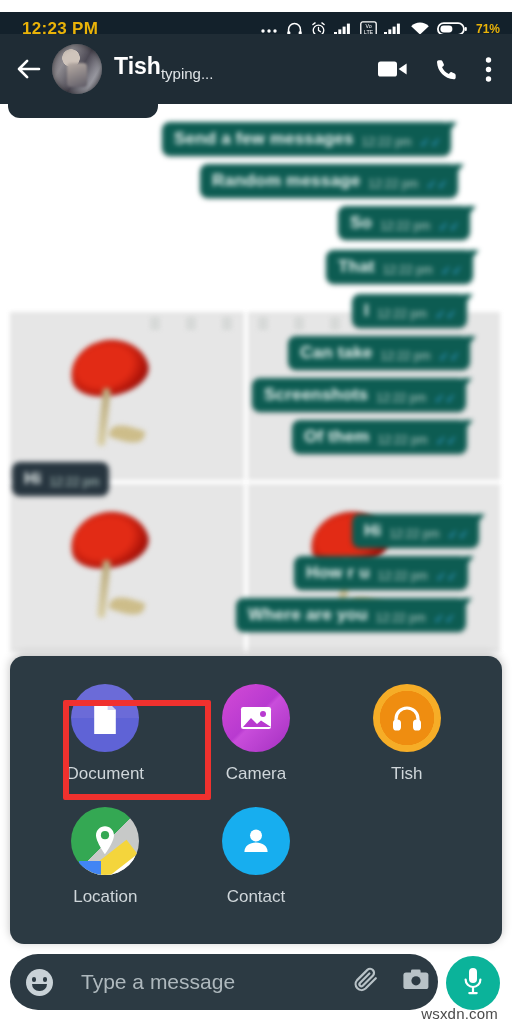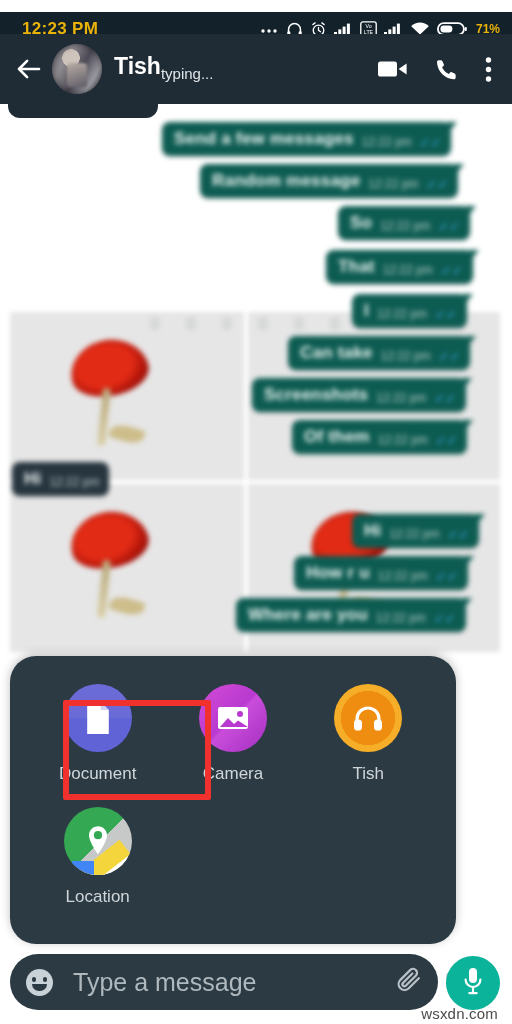--- a/index.html
+++ b/index.html
@@ -99,22 +99,22 @@
   .bub .txt { font-weight: 600; white-space: nowrap; letter-spacing: .2px; }
   .bub .meta { font-size: 12px; color: #b8cfc9; white-space: nowrap; }
   .bub .tick { color: #3ba9e8; font-size: 13px; line-height: 1; }
   .bub.out::after{
     content:""; position:absolute; right:-6px; top:0; border-width: 0 0 12px 10px;
     border-style: solid; border-color: transparent transparent transparent #0d5c52;
   }
 
   
   .sheet {
-    position: absolute; left: 10px; top: 656px; width: 446px; height: 288px;
-    background: #2c3a43; border-radius: 26px; z-index: 5;
+    position: absolute; left: 10px; top: 656px; width: 492px; height: 288px;
+    background: #2c3a43; border-radius: 14px; z-index: 5;
     box-shadow: 0 -2px 10px rgba(0,0,0,.25);
   }
   .sheet-grid {
     position: absolute; inset: 0; padding: 28px 20px 18px;
     display: grid; grid-template-columns: repeat(3, 1fr); grid-template-rows: 1fr 1fr;
     row-gap: 4px;
   }
   .att { display: flex; flex-direction: column; align-items: center; justify-content: flex-start; }
   .att-ic {
     width: 68px; height: 68px; border-radius: 50%;
@@ -146,21 +146,21 @@
     position: absolute; left: 10px; top: 10px; width: 428px; height: 56px;
     background: #2c3a43; border-radius: 30px; display: flex; align-items: center; padding: 0 16px;
   }
   .emoji-ic { width: 27px; height: 27px; border-radius: 50%; background: #c9d2d7; position: relative; flex: 0 0 auto; }
   .emoji-ic::before{ content:""; position:absolute; left:6px; top:8px; width:4px; height:5px; background:#2c3a43; border-radius:2px;
                      box-shadow: 11px 0 0 #2c3a43; }
   .emoji-ic::after{ content:""; position:absolute; left:6px; top:15px; width:15px; height:7px; background:#2c3a43;
                     border-radius: 0 0 10px 10px; }
   .msg-input {
     flex: 1; border: 0; outline: none; background: transparent; color: #84cc16;
-    font-size: 25px; padding-left: 20px; font-family: "Liberation Sans", sans-serif;
+    font-size: 21px; padding-left: 28px; font-family: "Liberation Sans", sans-serif;
   }
   .msg-input::placeholder { color: #aeb8bd; opacity: 1; }
   .pill-actions { display: flex; align-items: center; gap: 22px; flex: 0 0 auto; }
   .mic-btn {
     position: absolute; right: 12px; top: 12px; width: 54px; height: 54px;
     border-radius: 50%; background: #0bb39a; display: flex; align-items: center; justify-content: center;
   }
   .watermark {
     position: absolute; right: 14px; bottom: 2px; font-size: 15px; color: #4b4b4b;
     font-family: "Liberation Sans", sans-serif; z-index: 9; letter-spacing: .2px;
@@ -405,20 +405,29 @@
           <div class="loc-road"></div>
           <div class="loc-blue"></div>
           <svg width="26" height="34" viewBox="0 0 26 34" style="position:relative;z-index:2">
             <path d="M13 2.2c-5 0-9 4-9 9 0 6.6 9 19 9 19s9-12.4 9-19c0-5-4-9-9-9z" fill="#fff"></path>
             <circle cx="13" cy="11.2" r="4.1" fill="#34a853"></circle>
           </svg>
         </div>
         <div class="att-label">Location</div>
       </div>
 
+      <div class="att">
+        <div class="att-ic ic-contact">
+          <svg width="32" height="32" viewBox="0 0 32 32">
+            <circle cx="16" cy="10.6" r="6" fill="#fff"></circle>
+            <path d="M4.4 27c0-6 5.2-9.4 11.6-9.4S27.6 21 27.6 27z" fill="#fff"></path>
+          </svg>
+        </div>
+        <div class="att-label">Contact</div>
+      </div>
 
     </div>
     <div class="highlight-box"></div>
   </div>
 
   <div class="composer">
     <div class="input-pill">
       <span class="emoji-ic"></span>
       <input class="msg-input" type="text" placeholder="Type a message" style="">
       <span class="pill-actions">

